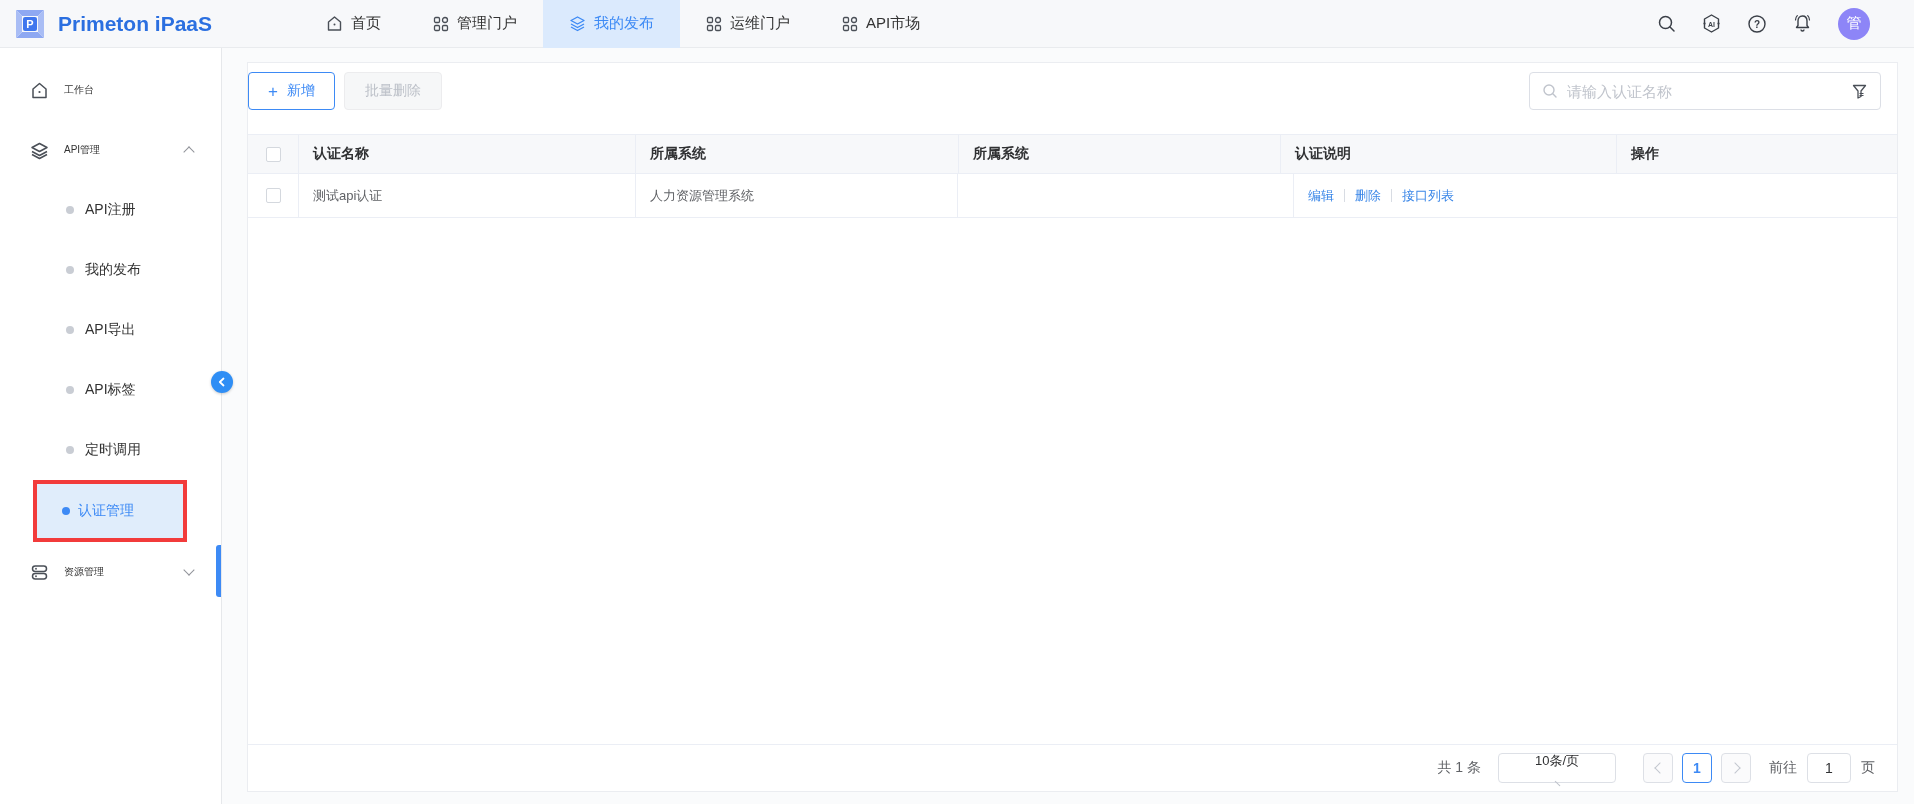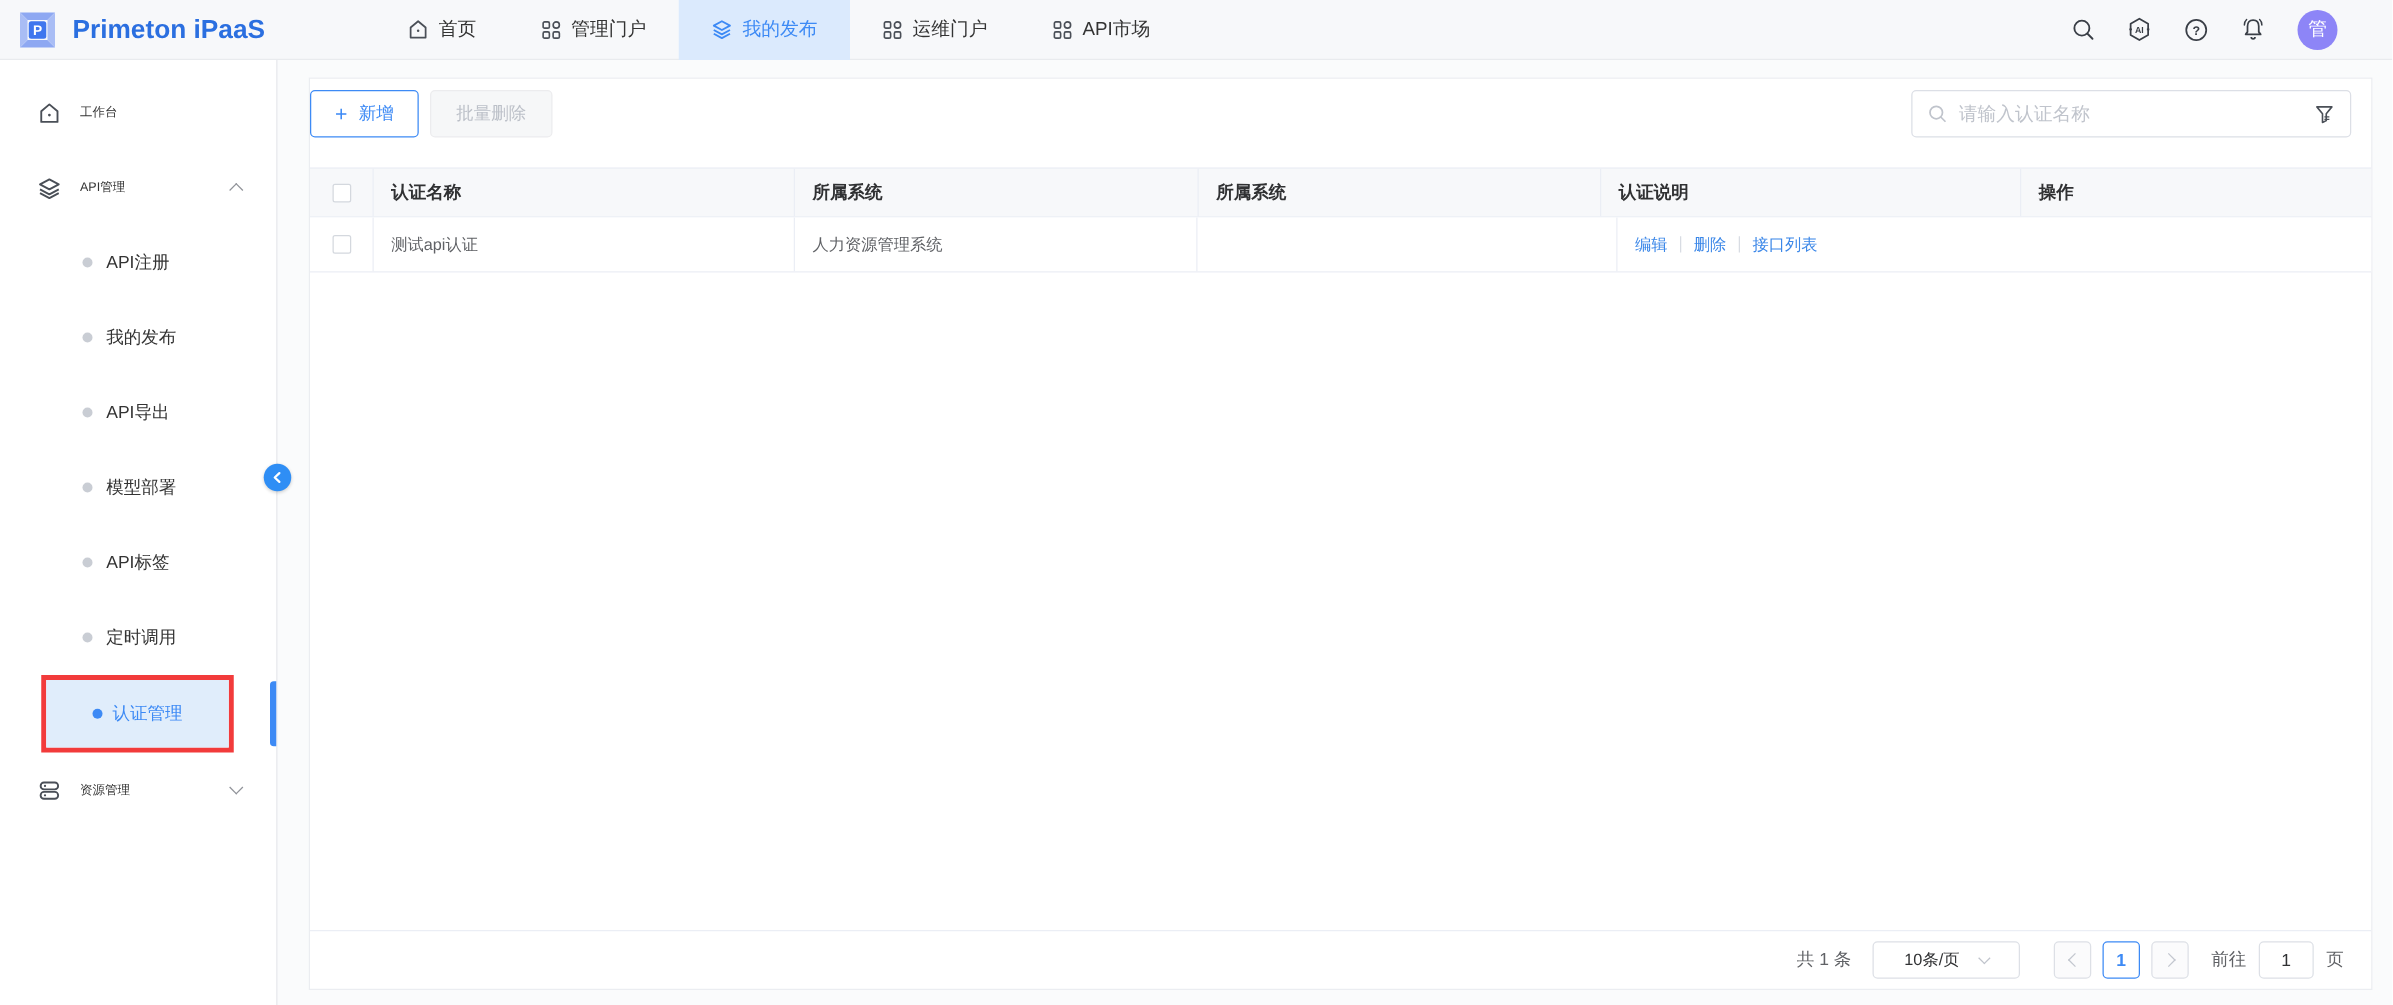--- a/index.html
+++ b/index.html
@@ -27,21 +27,21 @@
   .side-list { list-style:none; margin-top:12px; }
   .side-item { height:60px; display:flex; align-items:center; padding-left:30px; gap:15px;
                font-size:10px; color:#333; cursor:pointer; }
   .side-item .grow { flex:1; }
   .side-sub { height:60px; display:flex; align-items:center; padding-left:66px; gap:11px;
               font-size:14px; color:#333; cursor:pointer; }
   .dot { width:8px; height:8px; border-radius:50%; background:#c9cdd4; flex:none; }
   .li-auth { height:62px; position:relative; display:flex; align-items:center; }
   .annotation-box { margin-left:33px; border:4px solid #f23b3b; width:154px; }
   .active-pill { background:#e0edfb; height:54px; display:flex; align-items:center;
-                 padding-left:37px; gap:8px; font-size:14px; color:#3d8af5; cursor:pointer; }
+                 padding-left:25px; gap:8px; font-size:14px; color:#3d8af5; cursor:pointer; }
   .active-pill .dot { background:#3d8af5; }
   .active-bar { position:absolute; right:0; top:497px; width:5px; height:52px;
                 background:#3d8af5; border-radius:3px 0 0 3px; }
   .chev { width:8px; height:8px; border-right:1.6px solid #909399; border-bottom:1.6px solid #909399; }
   .chev.up { transform:rotate(-135deg); margin-right:28px; margin-top:4px; }
   .chev.down { transform:rotate(45deg); margin-right:28px; margin-top:-4px; }
   .collapse-btn { position:absolute; left:211px; top:371px; width:22px; height:22px; border-radius:50%;
                   background:#2f8ef5; z-index:6; display:flex; align-items:center; justify-content:center;
                   cursor:pointer; box-shadow:0 1px 3px rgba(0,0,0,.2); }
 
@@ -76,21 +76,21 @@
   .cb { width:15px; height:15px; border:1px solid #d4d8de; border-radius:2px; background:#fff; cursor:pointer; }
   .link { color:#3b87e8; cursor:pointer; }
   .sep { width:1px; height:13px; background:#d8dce3; margin:0 10px; }
 
   
   .pagination { position:absolute; left:0; right:0; bottom:0; height:47px; border-top:1px solid #ebeef5;
                 display:flex; align-items:center; justify-content:flex-end; padding-right:22px;
                 font-size:14px; color:#606266; }
   .size-select { width:118px; height:30px; border:1px solid #dde0e6; border-radius:4px; margin-left:17px;
                  display:flex; align-items:center; justify-content:center; gap:16px; font-size:13px;
-                 color:#303133; background:#fff; cursor:pointer; }
+                 color:#303133; background:#fff; cursor:pointer;flex-direction:column; }
   .sel-chev { width:7px; height:7px; border-right:1.4px solid #c0c4cc; border-bottom:1.4px solid #c0c4cc;
               transform:rotate(45deg); margin-top:-3px; }
   .pg-btn { width:30px; height:30px; border:1px solid #dde0e6; border-radius:4px; background:#fbfbfc;
             display:flex; align-items:center; justify-content:center; cursor:pointer; }
   .pg-prev { margin-left:27px; } .pg-page { margin-left:9px; } .pg-next { margin-left:9px; }
   .pg-chev { width:8px; height:8px; border-right:1.6px solid #c3c7cf; border-bottom:1.6px solid #c3c7cf; }
   .pg-chev.left { transform:rotate(135deg); margin-left:3px; }
   .pg-chev.right { transform:rotate(-45deg); margin-right:3px; }
   .pg-page { border-color:#3d8af5; color:#3d8af5; font-weight:bold; background:#fff; font-size:14px; }
   .goto-label { margin-left:18px; } .page-label { margin-left:10px; }
@@ -233,24 +233,20 @@
       <li class="side-sub">
         <span class="dot"></span>
         <span>我的发布</span>
       </li>
       <li class="side-sub">
         <span class="dot"></span>
         <span>API导出</span>
       </li>
       <li class="side-sub">
         <span class="dot"></span>
-        <span>模型部署</span>
-      </li>
-      <li class="side-sub">
-        <span class="dot"></span>
         <span>API标签</span>
       </li>
       <li class="side-sub">
         <span class="dot"></span>
         <span>定时调用</span>
       </li>
       <li class="li-auth">
         <div class="annotation-box">
           <div class="active-pill">
             <span class="dot"></span>

